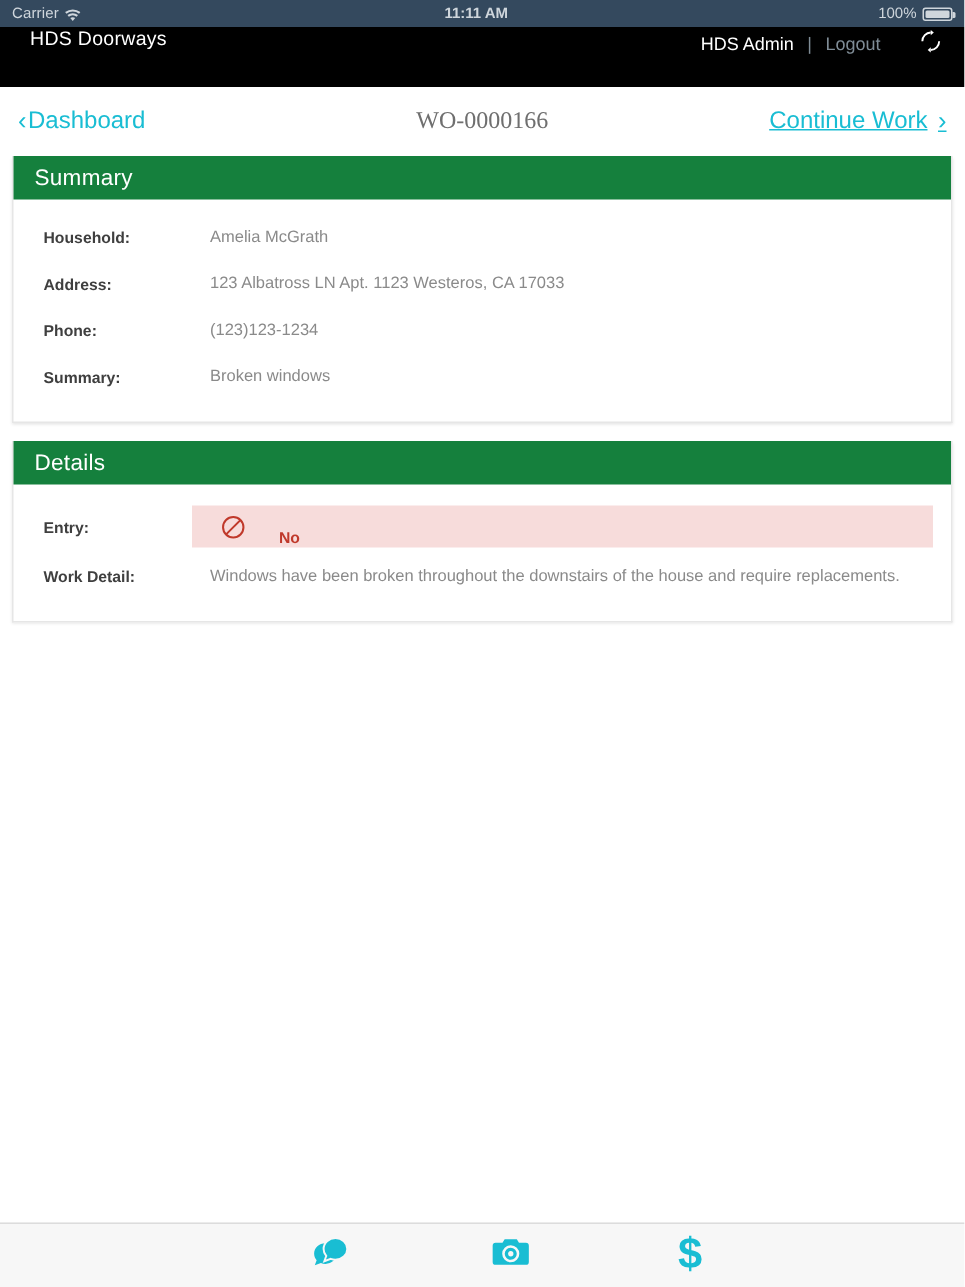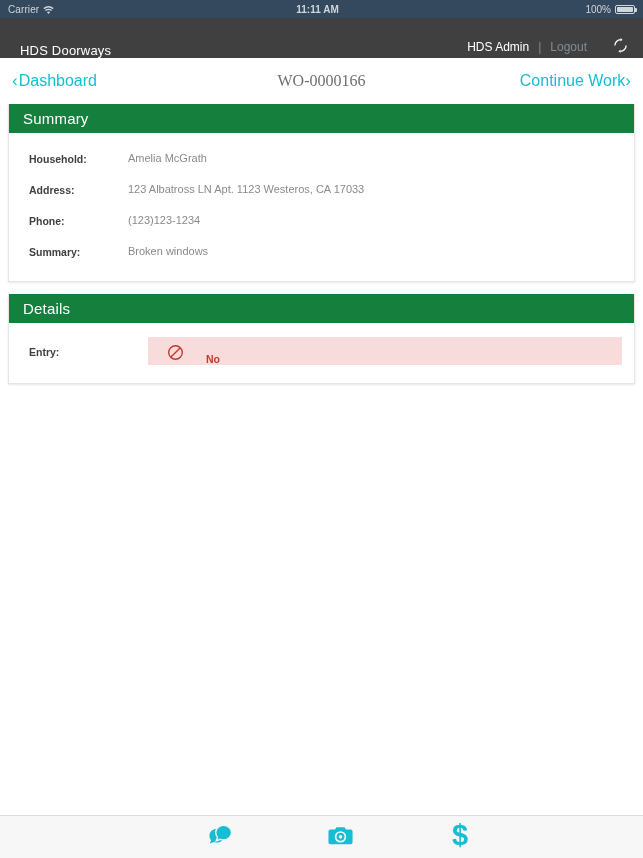--- a/index.html
+++ b/index.html
@@ -80,23 +80,23 @@
     position: absolute;
     left: 1px; top: 1px; bottom: 1px;
     width: calc(100% - 2px);
     background: #cfd6dc;
     border-radius: 1px;
   }
 
   
   .app-header {
     height: 40px;
-    background: #404040;
-    display: flex;
-    align-items: flex-end;
+    background: #000000;
+    display: flex;
+    align-items: flex-start;
     padding: 0 12px 0 20px;
     flex: 0 0 auto;
   }
   .brand {
     color: #ffffff;
     font-size: 13px;
     letter-spacing: .2px;
   }
   .header-right {
     margin-left: auto;
@@ -143,21 +143,21 @@
   .nav-link {
     color: #19bdd3;
     font-size: 16px;
     display: flex;
     align-items: center;
     cursor: pointer;
     text-decoration: none;
     white-space: nowrap;
   }
   .nav-link.left { gap: 1px; }
-  .nav-link.right { margin-left: auto; gap: 0; }
+  .nav-link.right { margin-left: auto; gap: 7px; text-decoration: underline; }
   .chev {
     font-size: 17px;
     line-height: 1;
     font-weight: 400;
     position: relative;
     top: -1px;
   }
   .nav-title {
     position: absolute;
     left: 0; right: 0;
@@ -217,27 +217,27 @@
     font-weight: bold;
     color: #3f3f3f;
     line-height: 16px;
     padding-top: 1px;
   }
   .field-value {
     flex: 1 1 auto;
     font-size: 11px;
     color: #8a8a8a;
     line-height: 16px;
+    margin-left: 12px;
   }
 
   
   .entry-row {
     padding: 4px 12px 4px 20px;
     align-items: center;
-    gap: 20px;
   }
   .entry-banner {
     flex: 1 1 auto;
     background: #f7dcdb;
     height: 28px;
     display: flex;
     align-items: flex-end;
     padding-left: 19px;
     gap: 22px;
   }
@@ -358,20 +358,24 @@
           <div class="entry-banner">
             <span>
               <svg width="17" height="17" viewBox="0 0 20 20" aria-hidden="true">
                 <circle cx="10" cy="10" r="8" fill="none" stroke="#c0392b" stroke-width="1.6"></circle>
                 <line x1="4.6" y1="15.4" x2="15.4" y2="4.6" stroke="#c0392b" stroke-width="1.6"></line>
               </svg>
             </span>
             <span class="entry-text">No</span>
           </div>
         </div>
+        <div class="field-row">
+          <div class="field-label">Work Detail:</div>
+          <div class="field-value">Windows have been broken throughout the downstairs of the house and require replacements.</div>
+        </div>
       </div>
     </div>
 
 
   </div>
 
   <div class="tab-bar">
     <div class="tab-spacer-left"></div>
 
     <div class="tab-item">

